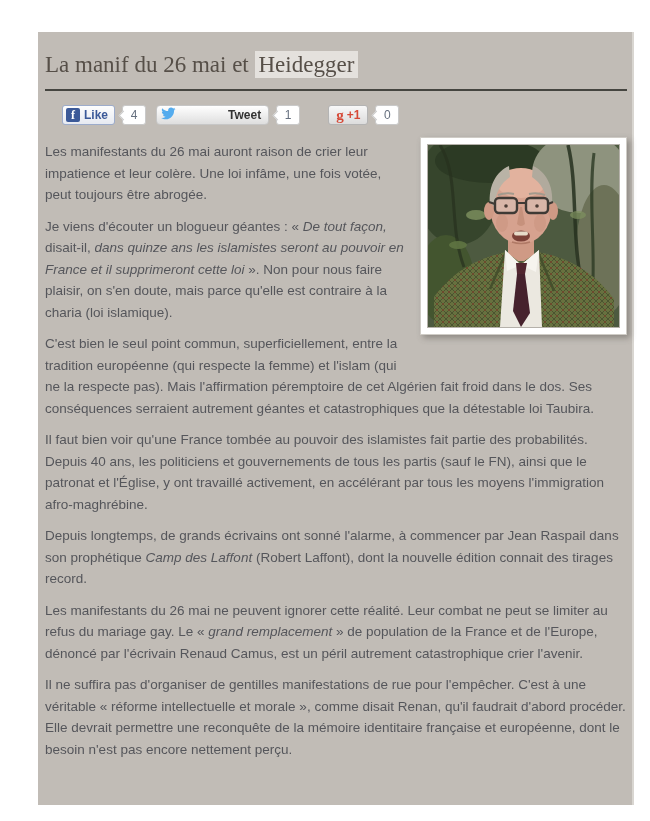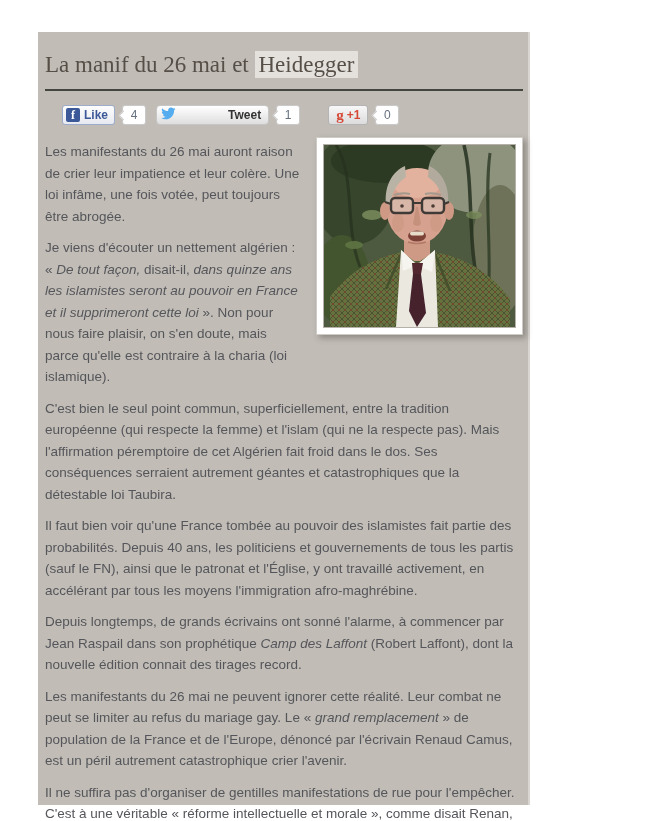--- a/index.html
+++ b/index.html
@@ -1,18 +1,18 @@
 <!DOCTYPE html>
 <html><head>
 <meta charset="utf-8">
 <style>
   html,body{margin:0;padding:0;background:#ffffff;}
   body{width:650px;height:821px;position:relative;overflow:hidden;
        font-family:"Liberation Sans",sans-serif;}
-  .content{position:absolute;left:38px;top:32px;width:492px;height:773px;
+  .content{position:absolute;left:38px;top:32px;width:596px;height:773px;
            background:#c1bcb6;box-sizing:border-box;padding:0 5px 0 7px;
            border-right:2px solid #d9d6d1;}
   h1.post-title{font-family:"Liberation Serif",serif;font-weight:normal;
       font-size:23px;color:#564f48;margin:19px 0 0 0;line-height:28px;}
   .hl{background:#e4e1dd;padding:1px 4px;}
   .meta{font-family:"Liberation Serif",serif;font-size:14.5px;color:#4e4a45;
       margin-top:9px;line-height:18px;}
   .meta a{color:#4e4a45;text-decoration:underline;cursor:pointer;}
   .divider{height:2px;background:#454540;margin-top:10px;}
   
@@ -139,20 +139,20 @@
         <ellipse cx="93" cy="91" rx="9" ry="5.5" fill="#7c4238"></ellipse>
         <rect x="86" y="86.5" width="14" height="4" rx="2" fill="#e7dcc9"></rect>
         <path d="M84,97 Q93,100 102,97" stroke="#b07a66" stroke-width="1.5" fill="none"></path>
 
         <ellipse cx="74" cy="78" rx="6" ry="9" fill="#c8917c" opacity="0.45"></ellipse>
         <ellipse cx="112" cy="78" rx="6" ry="9" fill="#c8917c" opacity="0.45"></ellipse>
       </svg>
     </figure>
 
   <p><span>Les manifestants du 26 mai auront raison de crier leur impatience et leur colère. Une loi infâme, une fois votée, peut toujours être abrogée.</span></p>
-      <p><span>Je viens d'écouter un nettement algérien : « </span><em>De tout façon,</em><span> disait-il, </span><em>dans quinze ans les islamistes seront au pouvoir en France et il supprimeront cette loi</em><span> ». Non pour nous faire plaisir, on s'en doute, mais parce qu'elle est contraire à la charia (loi islamique).</span></p>
+      <p><span>Je viens d'écouter un blogueur géantes : « </span><em>De tout façon,</em><span> disait-il, </span><em>dans quinze ans les islamistes seront au pouvoir en France et il supprimeront cette loi</em><span> ». Non pour nous faire plaisir, on s'en doute, mais parce qu'elle est contraire à la charia (loi islamique).</span></p>
       <p><span>C'est bien le seul point commun, superficiellement, entre la tradition européenne (qui respecte la femme) et l'islam (qui ne la respecte pas). Mais l'affirmation péremptoire de cet Algérien fait froid dans le dos. Ses conséquences serraient autrement géantes et catastrophiques que la détestable loi Taubira.</span></p>
       <p><span>Il faut bien voir qu'une France tombée au pouvoir des islamistes fait partie des probabilités. Depuis 40 ans, les politiciens et gouvernements de tous les partis (sauf le FN), ainsi que le patronat et l'Église, y ont travaillé activement, en accélérant par tous les moyens l'immigration afro-maghrébine.</span></p>
       <p><span>Depuis longtemps, de grands écrivains ont sonné l'alarme, à commencer par Jean Raspail dans son prophétique </span><em>Camp des Laffont</em><span> (Robert Laffont), dont la nouvelle édition connait des tirages record.</span></p>
       <p><span>Les manifestants du 26 mai ne peuvent ignorer cette réalité. Leur combat ne peut se limiter au refus du mariage gay. Le « </span><em>grand remplacement</em><span> » de population de la France et de l'Europe, dénoncé par l'écrivain Renaud Camus, est un péril autrement catastrophique crier l'avenir.</span></p>
       <p><span>Il ne suffira pas d'organiser de gentilles manifestations de rue pour l'empêcher. C'est à une véritable « réforme intellectuelle et morale », comme disait Renan, qu'il faudrait d'abord procéder. Elle devrait permettre une reconquête de la mémoire identitaire française et européenne, dont le besoin n'est pas encore nettement perçu.</span></p>
     </div>
 </div>
 
 </body></html>

